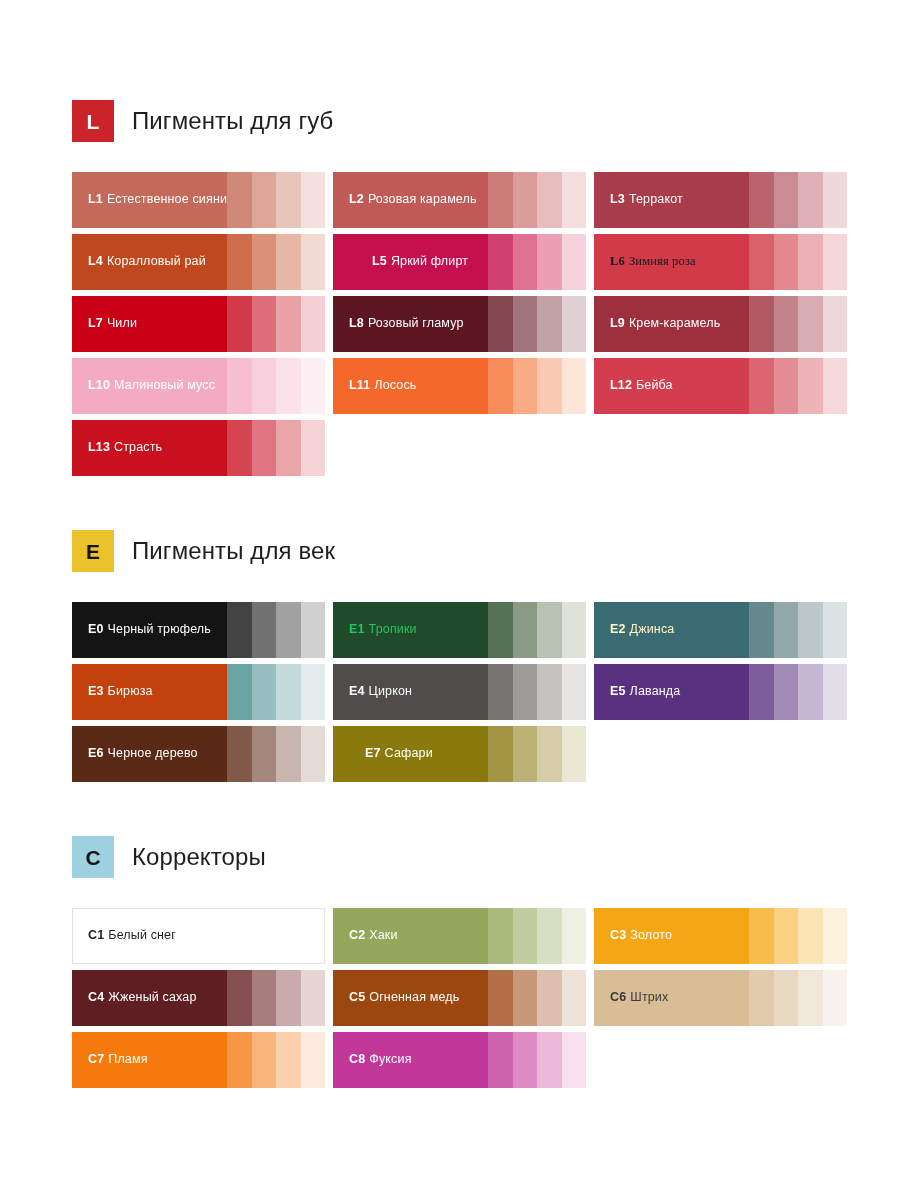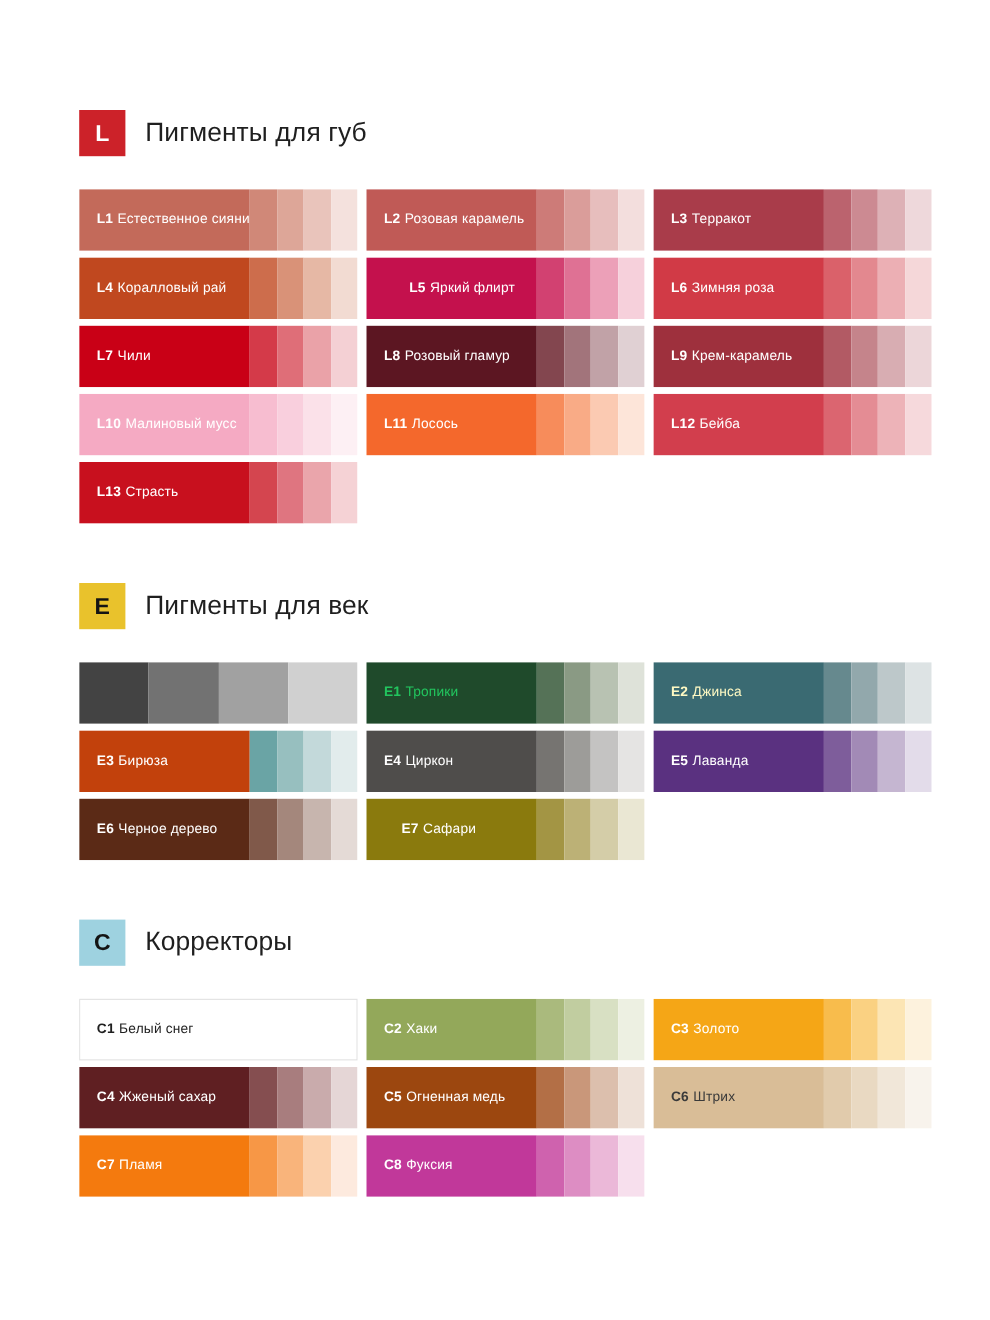--- a/index.html
+++ b/index.html
@@ -172,21 +172,21 @@
             </div>
             <div class="swatch-tints">
               <span style="background: rgb(210, 65, 113);"></span>
               <span style="background: rgb(223, 113, 148);"></span>
               <span style="background: rgb(236, 160, 184);"></span>
               <span style="background: rgb(246, 208, 219);"></span>
             </div>
           </div>
           <div class="swatch">
             <div class="swatch-main" style="background: rgb(209, 58, 70);">
-              <div class="swatch-label" style="color: #ffffff;"><span class="swatch-code">L6</span><span>Зимняя роза</span></div>
+              <div class="swatch-label" style="color: #0f172a; font-family: Liberation Serif, serif;"><span class="swatch-code">L6</span><span>Зимняя роза</span></div>
             </div>
             <div class="swatch-tints">
               <span style="background: rgb(218, 97, 106);"></span>
               <span style="background: rgb(227, 136, 143);"></span>
               <span style="background: rgb(236, 175, 180);"></span>
               <span style="background: rgb(245, 215, 217);"></span>
             </div>
           </div>
           <div class="swatch">
             <div class="swatch-main" style="background: rgb(201, 0, 22);">
@@ -267,20 +267,23 @@
           </div>
         </div>
       </div>
       <div class="section">
         <div class="section-head">
           <div class="section-badge" style="background: rgb(233, 194, 44); color: rgb(20, 20, 20);">E</div>
           <div class="section-title">Пигменты для век</div>
         </div>
         <div class="swatch-grid">
           <div class="swatch">
+            <div class="swatch-main" style="background: rgb(20, 20, 20);">
+              <div class="swatch-label" style="color: rgb(255, 255, 255);"><span class="swatch-code">E0</span><span>Черный трюфель</span></div>
+            </div>
             <div class="swatch-tints">
               <span style="background: rgb(67, 67, 67);"></span>
               <span style="background: rgb(114, 114, 114);"></span>
               <span style="background: rgb(161, 161, 161);"></span>
               <span style="background: rgb(208, 208, 208);"></span>
             </div>
           </div>
           <div class="swatch">
             <div class="swatch-main" style="background: rgb(31, 74, 43);">
               <div class="swatch-label" style="color: #22c55e;"><span class="swatch-code">E1</span><span>Тропики</span></div>

